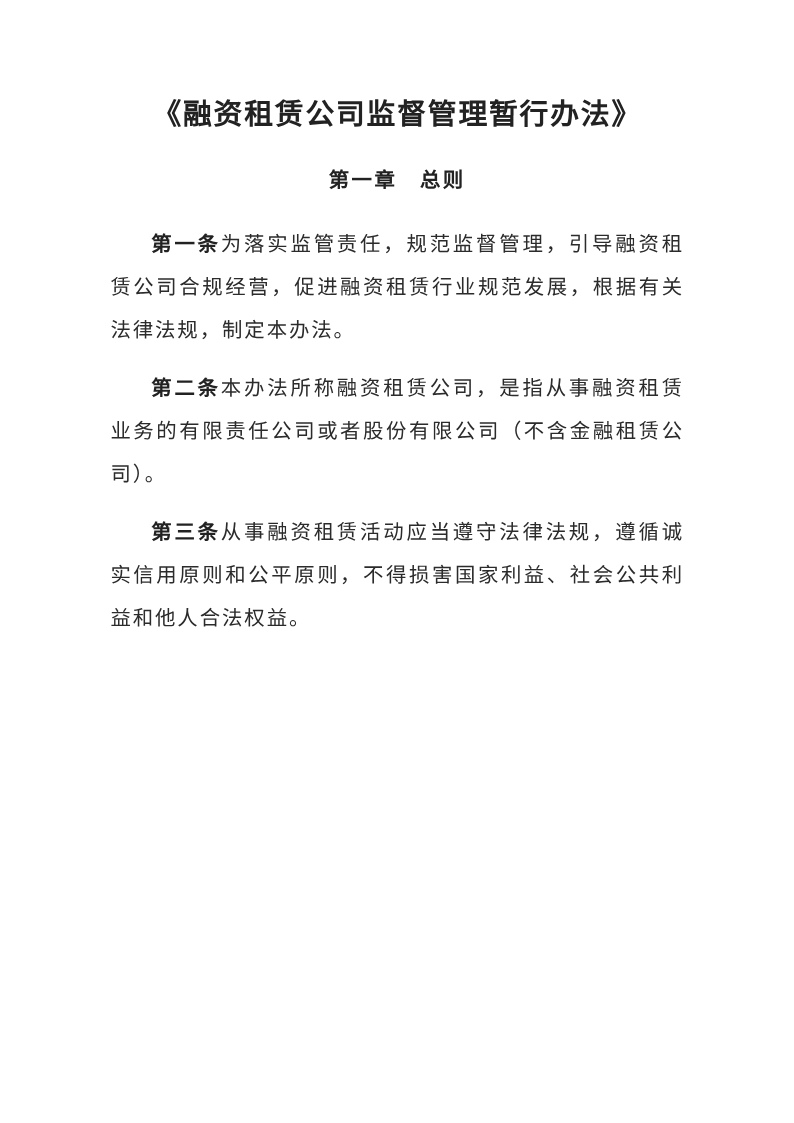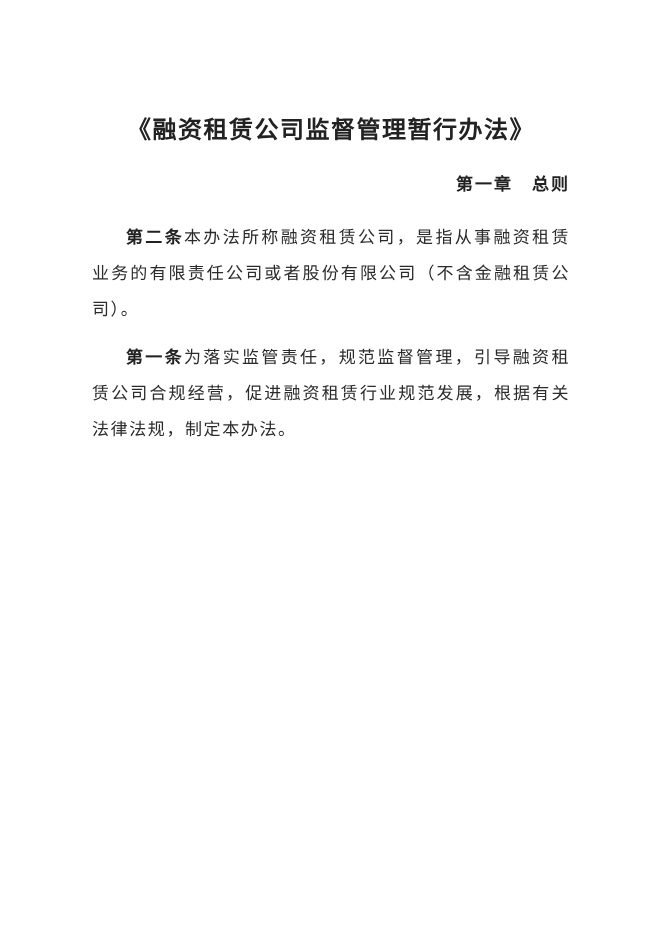--- a/index.html
+++ b/index.html
@@ -10,36 +10,36 @@
   body {
     width: 662px;
     height: 936px;
     overflow: hidden;
     font-family: "Liberation Serif", "DejaVu Serif", serif;
     color: #2b2b2b;
   }
   .page {
     width: 478px;
     margin: 0 auto;
-    padding-top: 114px;
+    padding-top: 80px;
     box-sizing: content-box;
   }
   .doc-title {
     margin: 0 0 28px 0;
     text-align: center;
     font-size: 24px;
     font-weight: 700;
     letter-spacing: 1.5px;
     line-height: 32px;
     white-space: nowrap;
     color: #222222;
   }
   .chapter-heading {
     margin: 0 0 24px 0;
-    text-align: right;
+    text-align: center;
     font-size: 17px;
     font-weight: 700;
     letter-spacing: 2px;
     line-height: 22px;
     color: #222222;
   }
   .para {
     margin: 0 0 12px 0;
     font-size: 17px;
     line-height: 36px;
@@ -56,20 +56,21 @@
 </style>
 </head>
 <body>
 
 <div class="page">
 
   <h1 class="doc-title">《融资租赁公司监督管理暂行办法》</h1>
 
   <h2 class="chapter-heading">第一章　总则</h2>
 
+  <p class="para"><b class="lead">第一条</b><span>为落实监管责任，规范监督管理，引导融资租赁公司合规经营，促进融资租赁行业规范发展，根据有关法律法规，制定本办法。</span></p>
+
   <p class="para"><b class="lead">第二条</b><span>本办法所称融资租赁公司，是指从事融资租赁业务的有限责任公司或者股份有限公司（不含金融租赁公司）。</span></p>
 
-  <p class="para"><b class="lead">第一条</b><span>为落实监管责任，规范监督管理，引导融资租赁公司合规经营，促进融资租赁行业规范发展，根据有关法律法规，制定本办法。</span></p>
 
-
+  <p class="para"><b class="lead">第三条</b><span>从事融资租赁活动应当遵守法律法规，遵循诚实信用原则和公平原则，不得损害国家利益、社会公共利益和他人合法权益。</span></p>
 
 
 </div>
 
 </body></html>

